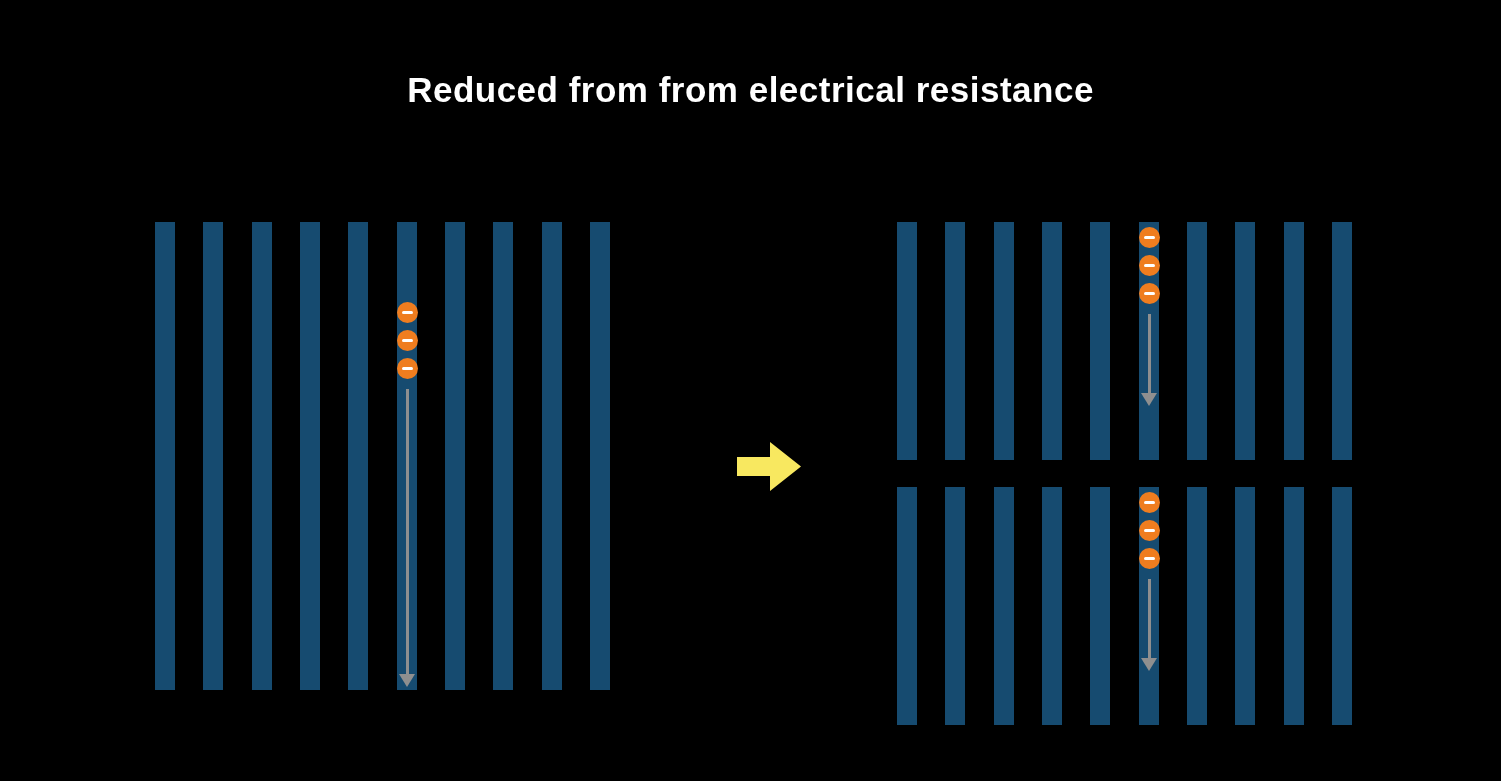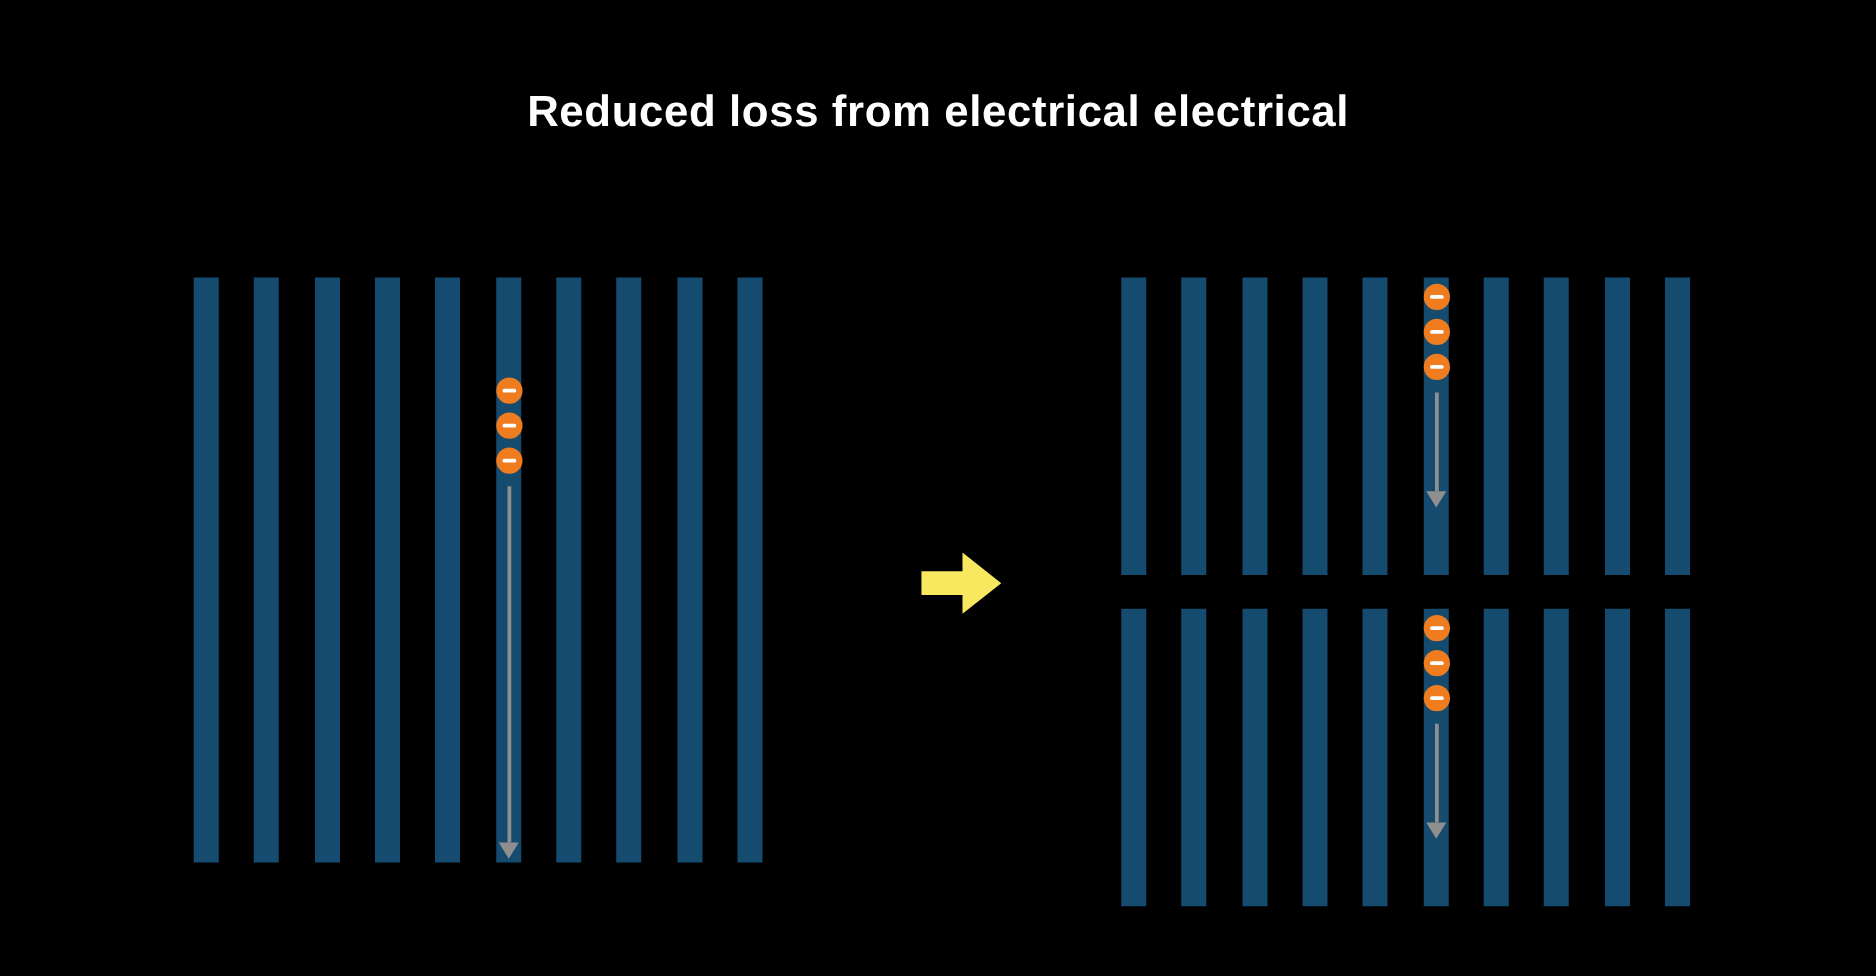--- a/index.html
+++ b/index.html
@@ -88,21 +88,21 @@
     position: absolute;
     left: 737px;
     top: 442px;
   }
 </style>
 </head>
 <body>
 
 <div class="stage">
 
-  <h1 class="title">Reduced loss from electrical electrical</h1>
+  <h1 class="title">Reduced from from electrical resistance</h1>
 
   <div class="bars bars-full">
       <div class="bar"></div>
       <div class="bar"></div>
       <div class="bar"></div>
       <div class="bar"></div>
       <div class="bar"></div>
       <div class="bar"></div>
       <div class="bar"></div>
       <div class="bar"></div>

